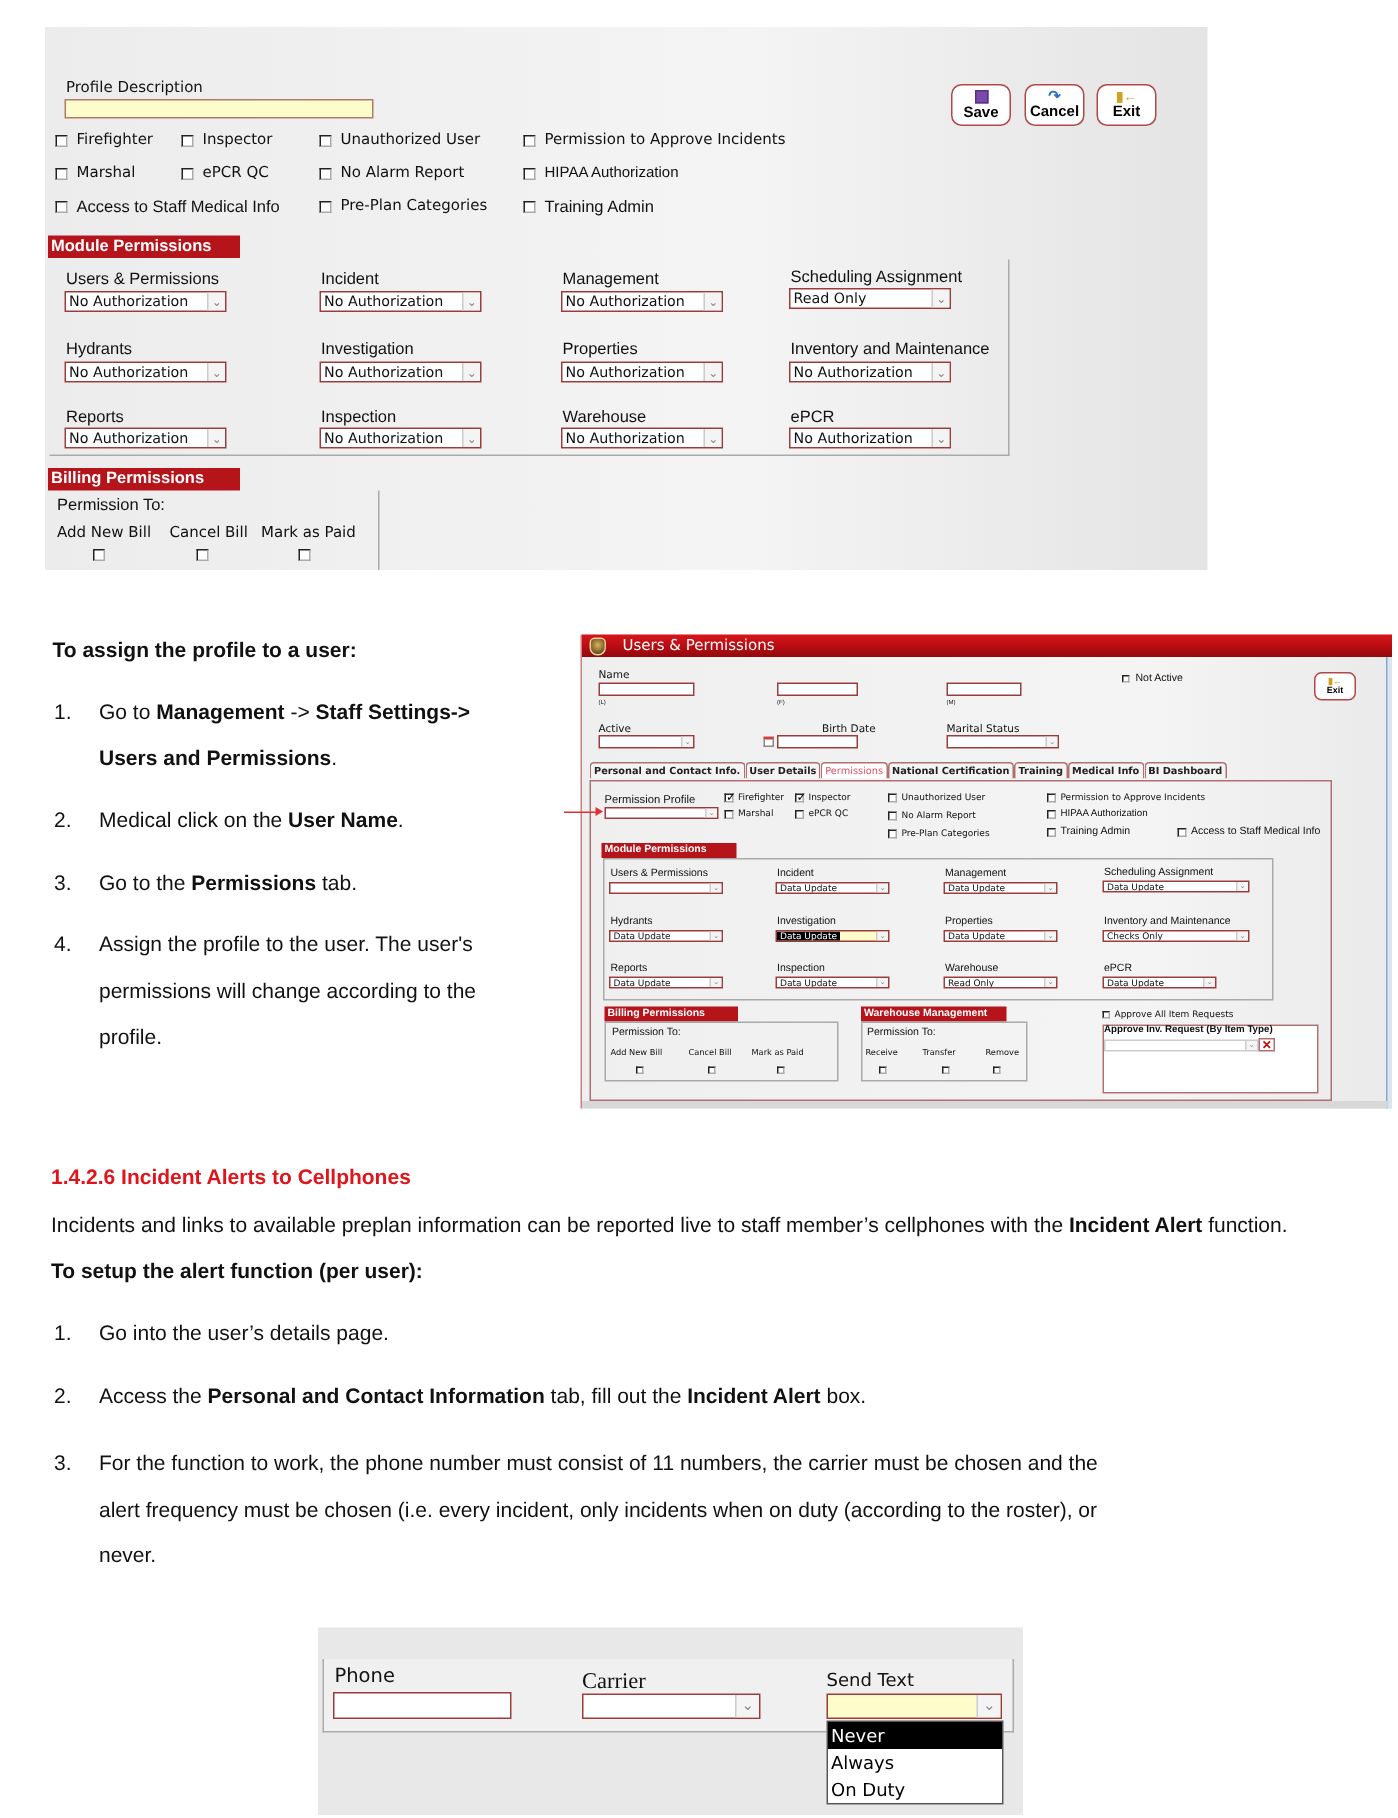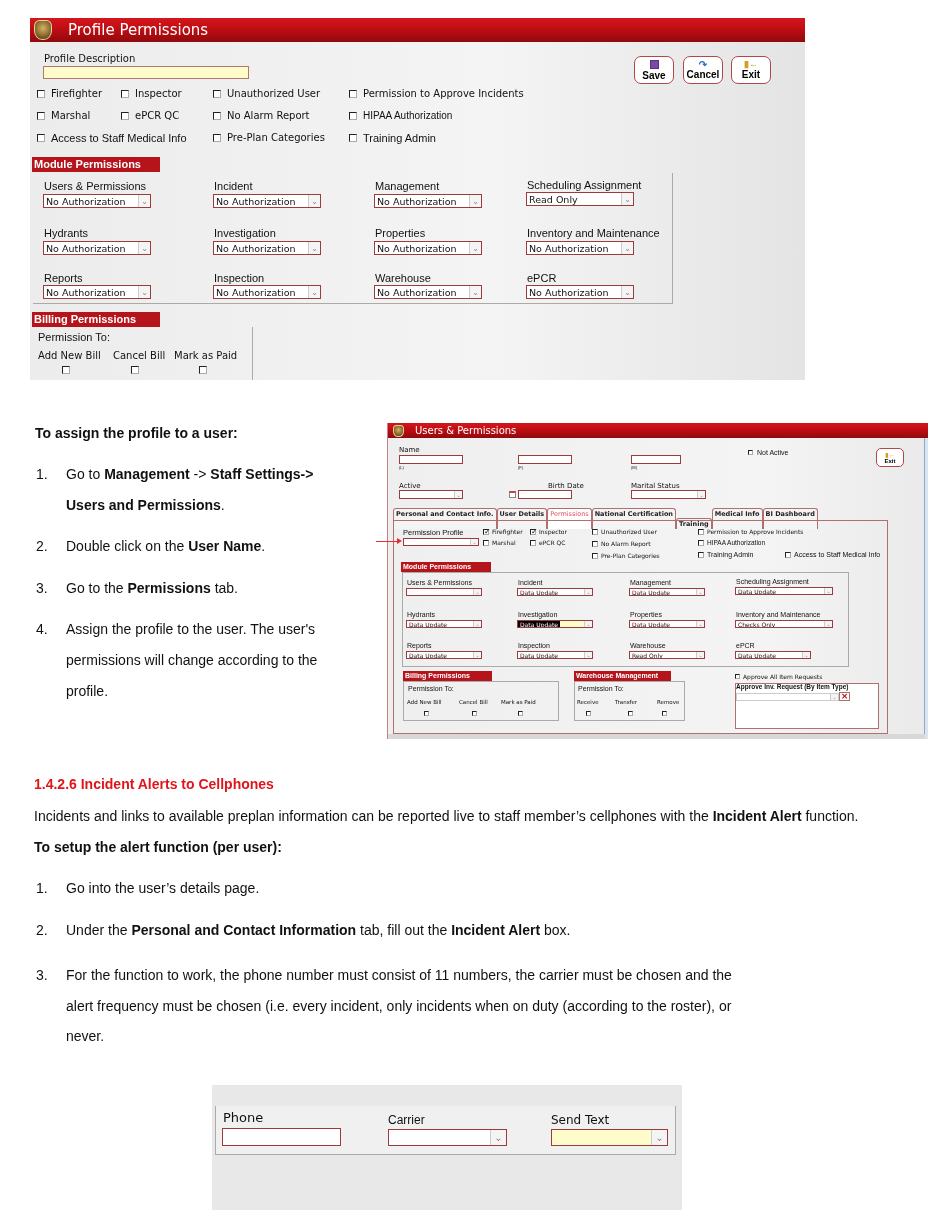--- a/index.html
+++ b/index.html
@@ -26,24 +26,20 @@
   
   .doc { position: absolute; font-family: "Liberation Sans", sans-serif; font-size: 14px; color: #111; white-space: nowrap; }
   .doc b { font-weight: bold; }
   .num { position: absolute; font-family: "Liberation Sans", sans-serif; font-size: 14px; color: #111; }
   .heading-red { position: absolute; font-family: "Liberation Sans", sans-serif; font-size: 14px; font-weight: bold; color: #e0141b; }
 </style>
 </head>
 <body>
 
 <div class="win" style="left:30px; top:18px; width:775px; height:362px;">
-  <div class="titlebar" style="height:24px;">
-    <span class="logo" style="width:18px;height:20px;margin-left:4px;"></span>
-    <span class="ttl" style="font-size:15px;margin-left:16px;">Profile Permissions</span>
-  </div>
 
   <div class="lbl" style="left:14px; top:35px; font-size:10px; font-family:'DejaVu Sans',sans-serif;">Profile Description</div>
   <div class="inp yellow" style="left:13px; top:48px; width:206px; height:13px; border-color:#b07a6a;"></div>
 
   <div class="btn" style="left:604px; top:38px; width:40px; height:28px; font-size:10px;">
     <span style="display:block;width:9px;height:9px;background:#7a4aa8;border:1px solid #5a2f86;margin-bottom:1px;"></span>
     <span>Save</span>
   </div>
   <div class="btn" style="left:653px; top:38px; width:40px; height:28px; font-size:10px;">
     <span style="color:#2d6fc7;font-size:10px;line-height:9px;">↷</span>
@@ -189,21 +185,21 @@
 <div class="num" style="left:36px; top:466px;">1.</div>
 <div class="doc" style="left:66px; top:466px;">
   <span>Go to </span><b>Management</b><span> -&gt; </span><b>Staff Settings-&gt;</b>
 </div>
 <div class="doc" style="left:66px; top:497px;">
   <b>Users and Permissions</b><span>.</span>
 </div>
 
 <div class="num" style="left:36px; top:538px;">2.</div>
 <div class="doc" style="left:66px; top:538px;">
-  <span>Double click on the </span><b>User Name</b><span>.</span>
+  <span>Medical click on the </span><b>User Name</b><span>.</span>
 </div>
 
 <div class="num" style="left:36px; top:580px;">3.</div>
 <div class="doc" style="left:66px; top:580px;">
   <span>Go to the </span><b>Permissions</b><span> tab.</span>
 </div>
 
 <div class="num" style="left:36px; top:621px;">4.</div>
 <div class="doc" style="left:66px; top:621px;"><span>Assign the profile to the user. The user's</span></div>
 <div class="doc" style="left:66px; top:652px;"><span>permissions will change according to the</span></div>
@@ -245,21 +241,21 @@
   <div class="sel" style="left:243px; top:67px; width:75px; height:9px; font-size:6px;">
       <span class="val"></span>
       <span class="dd" style="width:8px;font-size:5px;">⌄</span>
     </div>
 
   <div style="position:absolute;left:5px;top:85px;display:flex;font-family:'DejaVu Sans',sans-serif;font-size:6.5px;font-weight:bold;">
     <div style="padding:1px 2px;border:1px solid #b07070;border-bottom:none;border-radius:3px 3px 0 0;background:#f4f4f4;color:#222;">Personal and Contact Info.</div>
     <div style="padding:1px 2px;border:1px solid #b07070;border-bottom:none;border-radius:3px 3px 0 0;background:#f4f4f4;color:#222;">User Details</div>
     <div style="padding:1px 2px;border:1px solid #b07070;border-bottom:none;border-radius:3px 3px 0 0;background:#fff;color:#e05060;font-weight:normal;">Permissions</div>
     <div style="padding:1px 2px;border:1px solid #b07070;border-bottom:none;border-radius:3px 3px 0 0;background:#f4f4f4;color:#222;">National Certification</div>
-    <div style="padding:1px 2px;border:1px solid #b07070;border-bottom:none;border-radius:3px 3px 0 0;background:#f4f4f4;color:#222;margin-top:10px;">Training</div>
+    <div style="padding:1px 2px;border:1px solid #b07070;border-bottom:none;border-radius:3px 3px 0 0;background:#f4f4f4;color:#222;">Training</div>
     <div style="padding:1px 2px;border:1px solid #b07070;border-bottom:none;border-radius:3px 3px 0 0;background:#f4f4f4;color:#222;">Medical Info</div>
     <div style="padding:1px 2px;border:1px solid #b07070;border-bottom:none;border-radius:3px 3px 0 0;background:#f4f4f4;color:#222;">BI Dashboard</div>
   </div>
   <div style="position:absolute;left:5px;top:97px;width:495px;height:214px;border:1px solid #b07070;"></div>
 
   <div class="lbl" style="left:15px; top:105px; font-size:7.5px;">Permission Profile</div>
   <div class="sel" style="left:15px; top:115px; width:76px; height:8px; font-size:6px;">
       <span class="val"></span>
       <span class="dd" style="width:8px;font-size:5px;">⌄</span>
     </div>
@@ -430,36 +426,41 @@
 <div class="doc" style="left:34px; top:808px;">
   <span>Incidents and links to available preplan information can be reported live to staff member’s cellphones with the </span><b>Incident Alert</b><span> function.</span>
 </div>
 <div class="doc" style="left:34px; top:839px; font-weight:bold;">To setup the alert function (per user):</div>
 
 <div class="num" style="left:36px; top:880px;">1.</div>
 <div class="doc" style="left:66px; top:880px;"><span>Go into the user’s details page.</span></div>
 
 <div class="num" style="left:36px; top:922px;">2.</div>
 <div class="doc" style="left:66px; top:922px;">
-  <span>Under the </span><b>Personal and Contact Information</b><span> tab, fill out the </span><b>Incident Alert</b><span> box.</span>
+  <span>Access the </span><b>Personal and Contact Information</b><span> tab, fill out the </span><b>Incident Alert</b><span> box.</span>
 </div>
 
 <div class="num" style="left:36px; top:967px;">3.</div>
 <div class="doc" style="left:66px; top:967px;"><span>For the function to work, the phone number must consist of 11 numbers, the carrier must be chosen and the</span></div>
 <div class="doc" style="left:66px; top:998px;"><span>alert frequency must be chosen (i.e. every incident, only incidents when on duty (according to the roster), or</span></div>
 <div class="doc" style="left:66px; top:1028px;"><span>never.</span></div>
 
 <div style="position:absolute;left:212px;top:1085px;width:470px;height:125px;background:#e8e8e8;">
   <div style="position:absolute;left:3px;top:21px;width:461px;height:49px;border:1px solid #aaa;border-top:none;background:#f0f0f0;"></div>
   <div class="lbl" style="left:11px; top:25px; font-size:13px; font-family:'DejaVu Sans',sans-serif;">Phone</div>
   <div class="inp" style="left:10px; top:43px; width:119px; height:18px;"></div>
-  <div class="lbl" style="left:176px; top:28px; font-size:12px; font-family:Liberation Sans, sans-serif;">Carrier</div>
+  <div class="lbl" style="left:176px; top:28px; font-size:15px; font-family:Liberation Serif, serif;">Carrier</div>
   <div class="sel" style="left:176px; top:44px; width:119px; height:17px; font-size:11px;">
       <span class="val"></span>
       <span class="dd" style="width:16px;font-size:10px;">⌄</span>
     </div>
   <div class="lbl" style="left:339px; top:28px; font-size:12px; font-family:'DejaVu Sans',sans-serif;">Send Text</div>
   <div class="sel" style="left:339px; top:44px; width:117px; height:17px; font-size:11px; background:#fffccc;">
       <span class="val" style="border-left:1px solid #000;"></span>
       <span class="dd" style="width:16px;font-size:10px;">⌄</span>
     </div>
 
+  <div style="position:absolute;left:339px;top:62px;width:118px;height:56px;background:#fff;border:1px solid #555;font-family:'DejaVu Sans',sans-serif;font-size:12px;">
+    <div style="height:18px;line-height:18px;padding-left:2px;background:#000;color:#fff;">Never</div>
+    <div style="height:18px;line-height:18px;padding-left:2px;">Always</div>
+    <div style="height:18px;line-height:18px;padding-left:2px;">On Duty</div>
+  </div>
 </div>
 
 </body></html>

